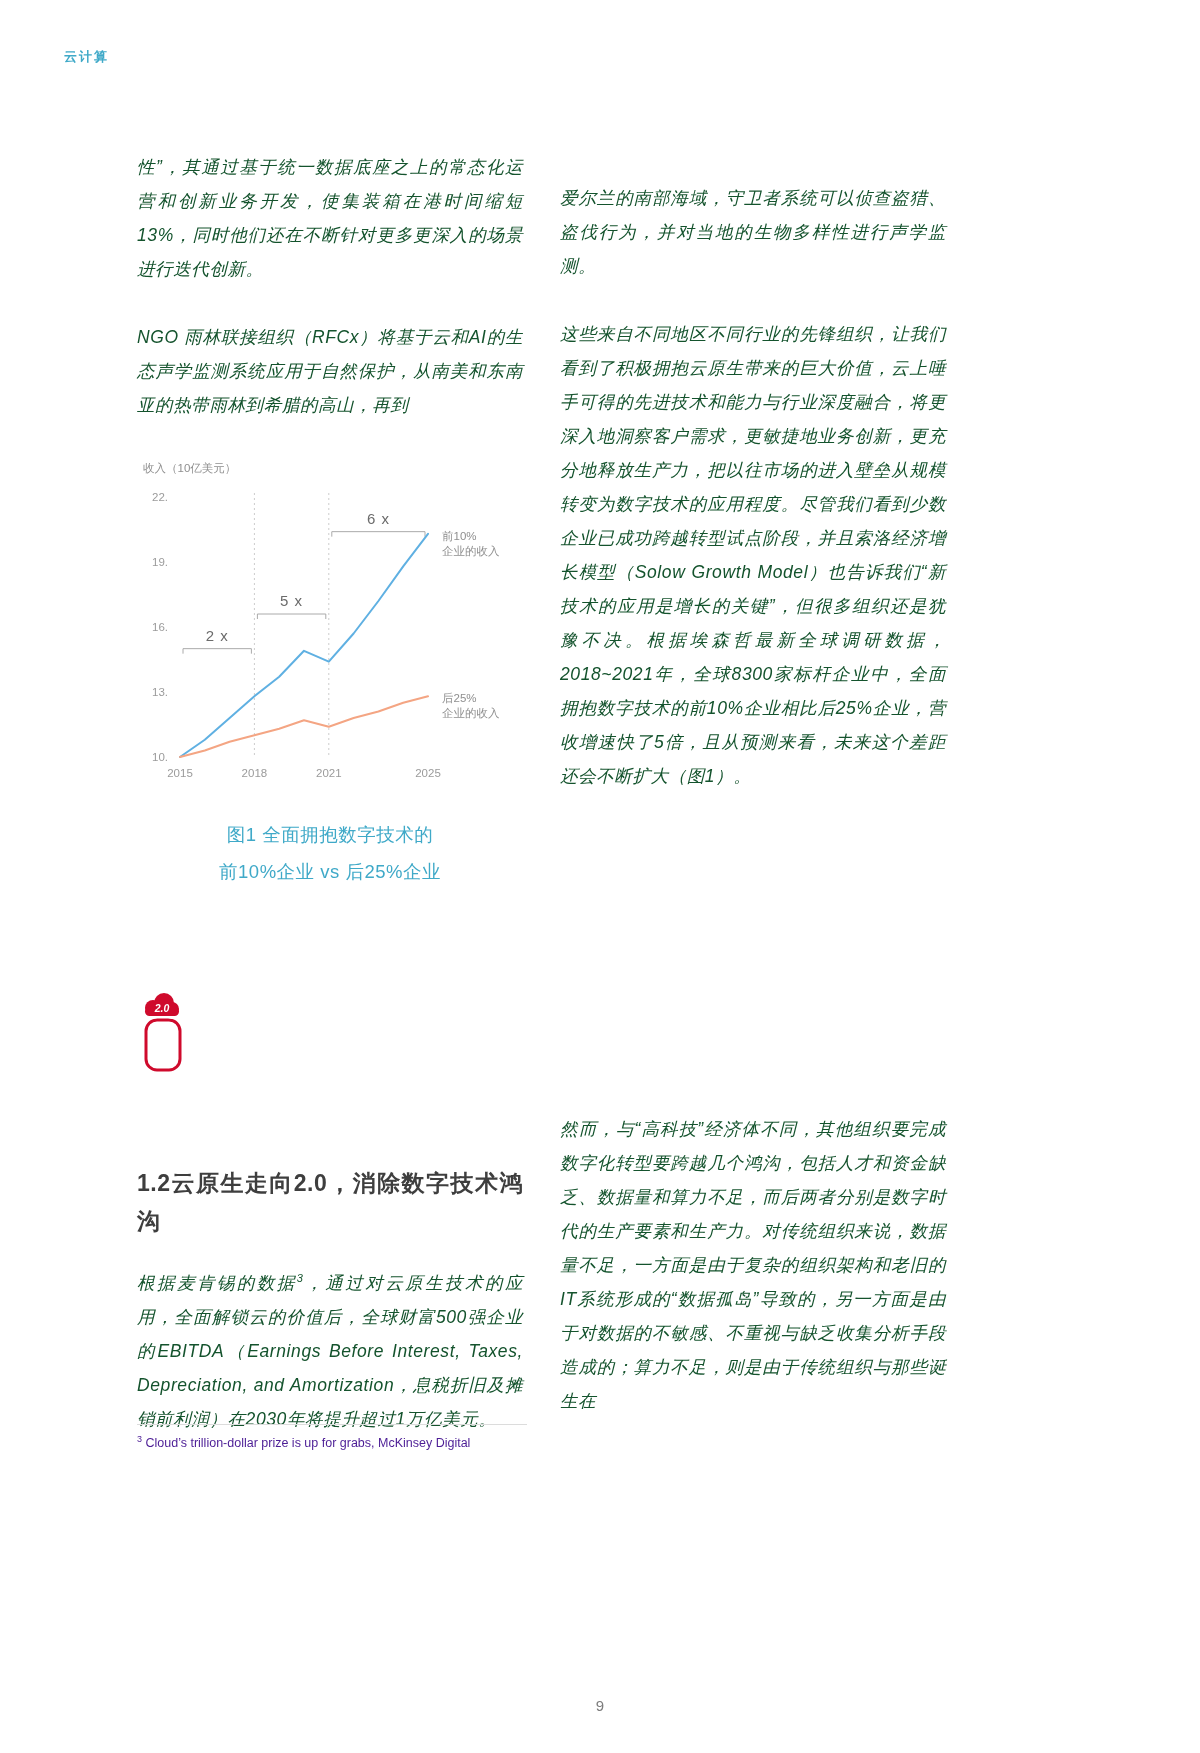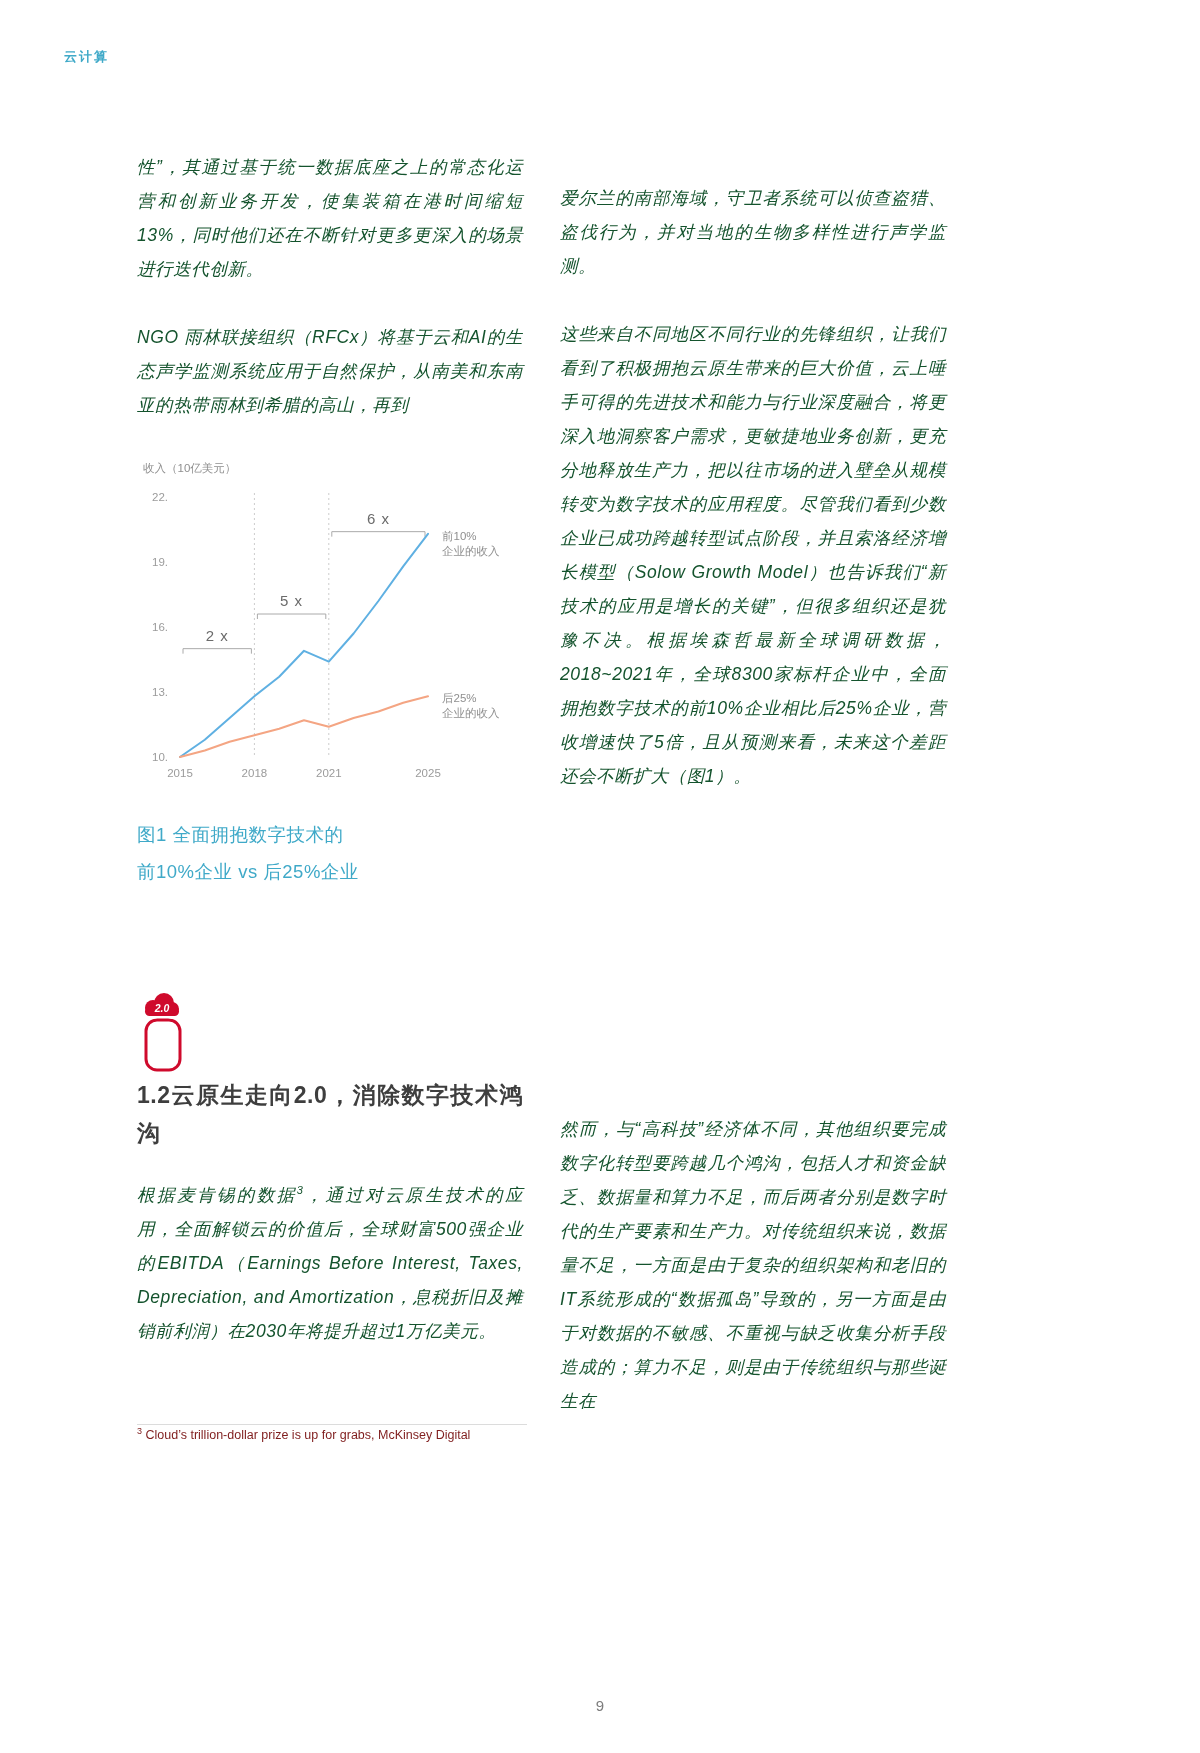--- a/index.html
+++ b/index.html
@@ -5,43 +5,43 @@
   * { margin:0; padding:0; box-sizing:border-box; }
   html,body { background:#ffffff; }
   body { width:1200px; height:1753px; font-family:"Liberation Sans","DejaVu Sans",sans-serif; }
   .page { position:relative; width:1200px; height:1753px; background:#ffffff; overflow:hidden; }
 
   .header-tag { position:absolute; left:64px; top:48px; font-size:13px; letter-spacing:2px;
                 color:#3fa9c8; font-weight:600; }
 
   .block { position:absolute; width:386px; }
   .left-top   { left:137px; top:150px; }
-  .left-bottom{ left:137px; top:1076px; }
+  .left-bottom{ left:137px; top:1164px; }
   .right-top  { left:560px; top:159px;margin-top:22px; }
   .right-bottom{ left:560px; top:1112px; }
 
   .body-text { font-size:17.5px; line-height:34px; color:#14532d; text-align:justify;
                letter-spacing:0.6px; margin-bottom:34px;font-style:italic; }
   .body-text sup { font-size:11px; line-height:0; vertical-align:super; }
 
   .chart-figure { margin-top:16px; width:386px; height:330px;text-align:center; }
   .chart-figure svg { display:block; }
   .chart-figure text { font-family:"Liberation Sans","DejaVu Sans",sans-serif; }
 
-  .caption { margin-top:30px; text-align:left; color:#3fa9c8; font-size:18.5px;
+  .caption { margin-top:30px; text-align:center; color:#3fa9c8; font-size:18.5px;
              line-height:37px; letter-spacing:0.5px; }
 
   .icon-block { position:absolute; left:137px; top:990px; width:52px; height:90px; }
 
   .section-heading { font-size:23px; font-weight:700; color:#3e3e3e; line-height:38px;
                      letter-spacing:0.5px; margin-bottom:26px; text-align:justify; }
 
   .footnote { position:absolute; left:137px; top:1424px; width:390px;
-              border-top:1px solid #dcdcdc; padding-top:1px;
-              font-size:12.5px; color:#7f1d1d; line-height:18px; }
+              border-top:1px solid #dcdcdc; padding-top:9px;
+              font-size:12.5px; color:#4c1d95; line-height:18px; }
   .footnote sup { font-size:9px; vertical-align:super; line-height:0; }
 
   .page-number { position:absolute; left:0; top:1697px; width:1200px; text-align:center;
                  color:#7c7c7c; font-size:15px; }
 </style>
 </head>
 <body>
 
 <div class="page">
 

